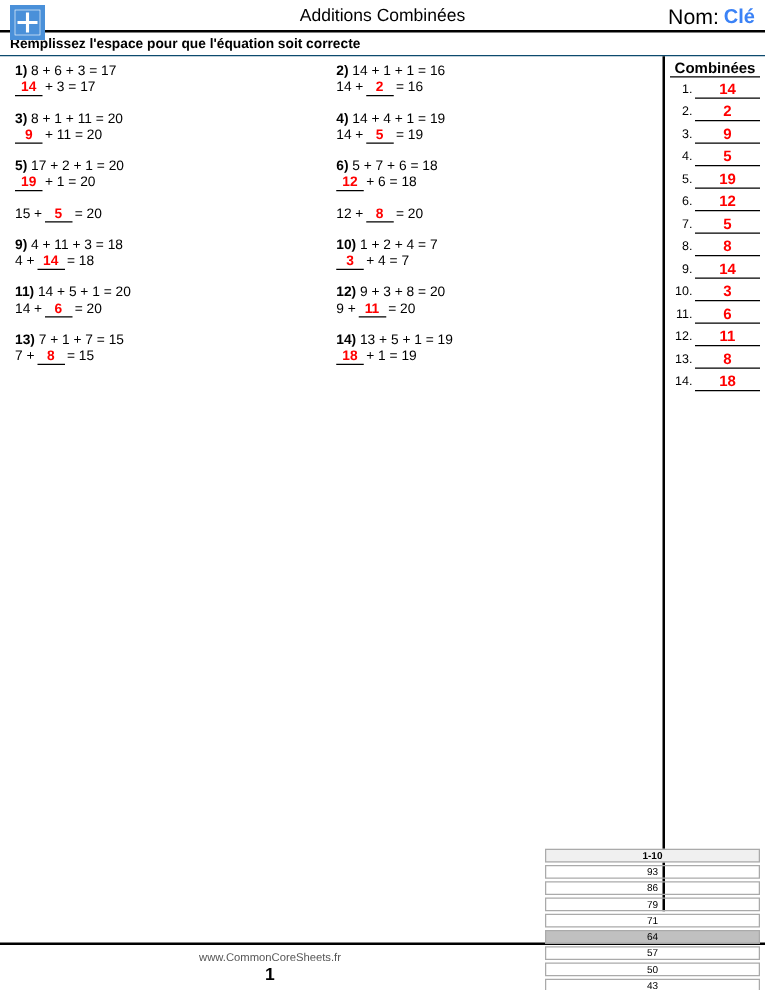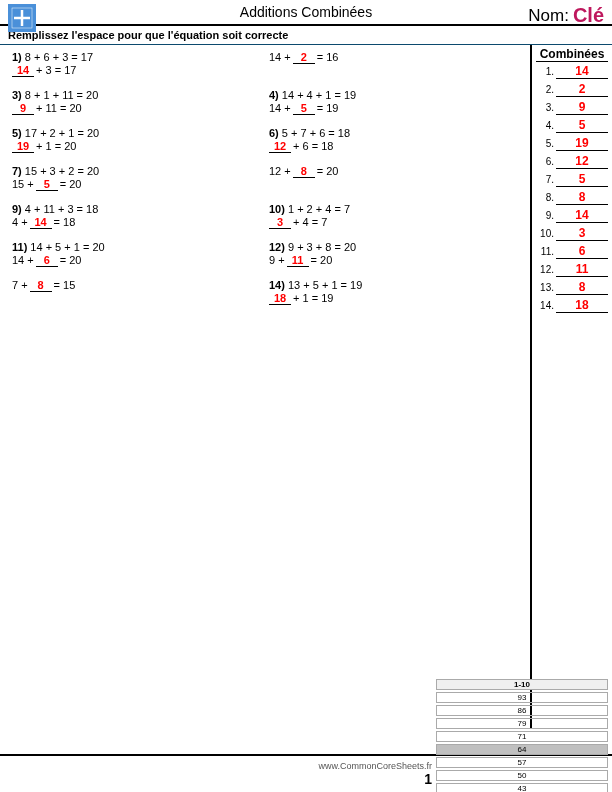--- a/index.html
+++ b/index.html
@@ -50,21 +50,21 @@
       position: absolute;
       right: 8px;
       top: 4px;
       display: flex;
       align-items: center;
       gap: 4px;
       font-size: 12px;
     }
 
     .nom-label { font-size: 17px; }
-    .cle-text { color: #be185d; font-size: 20px; font-weight: bold; }
+    .cle-text { color: #3b82f6; font-size: 16px; font-weight: bold; }
 
     #instruction {
       padding: 3px 8px;
       font-weight: bold;
       font-size: 11px;
       border-bottom: 1px solid #0c4a6e;
     }
 
     #main-content {
       display: flex;
@@ -173,21 +173,21 @@
       justify-content: center;
       font-size: 18px;
       font-weight: bold;
       border-right: 2px solid black;
     }
 
     #footer-center {
       flex: 1;
       display: flex;
       flex-direction: column;
-      align-items: flex-end;
+      align-items: center;
       justify-content: center;
     }
 
     #footer-url {
       font-size: 9px;
       color: #555;
     }
 
     #footer-page {
       font-size: 14px;
@@ -253,20 +253,23 @@
       <div class="problem">
         <div class="equation-line">
           <span class="problem-num">1)</span> 8 + 6 + 3 = 17
         </div>
         <div class="answer-line">
           <span class="blank-answer">14</span>
           <span> + 3 = 17</span>
         </div>
       </div>
       <div class="problem">
+        <div class="equation-line">
+          <span class="problem-num">2)</span> 14 + 1 + 1 = 16
+        </div>
         <div class="answer-line">
           <span>14 + </span>
           <span class="blank-answer">2</span>
           <span> = 16</span>
         </div>
       </div>
     </div>
 
     <div class="problem-row">
       <div class="problem">
@@ -306,23 +309,20 @@
         </div>
         <div class="answer-line">
           <span class="blank-answer">12</span>
           <span> + 6 = 18</span>
         </div>
       </div>
     </div>
 
     <div class="problem-row">
       <div class="problem">
-        <div class="equation-line">
-          <span class="problem-num">7)</span> 15 + 3 + 2 = 20
-        </div>
         <div class="answer-line">
           <span>15 + </span>
           <span class="blank-answer">5</span>
           <span> = 20</span>
         </div>
       </div>
       <div class="problem">
         <div class="answer-line">
           <span>12 + </span>
           <span class="blank-answer">8</span>
@@ -371,20 +371,23 @@
         <div class="answer-line">
           <span>9 + </span>
           <span class="blank-answer">11</span>
           <span> = 20</span>
         </div>
       </div>
     </div>
 
     <div class="problem-row">
       <div class="problem">
+        <div class="equation-line">
+          <span class="problem-num">13)</span> 7 + 1 + 7 = 15
+        </div>
         <div class="answer-line">
           <span>7 + </span>
           <span class="blank-answer">8</span>
           <span> = 15</span>
         </div>
       </div>
       <div class="problem">
         <div class="equation-line">
           <span class="problem-num">14)</span> 13 + 5 + 1 = 19
         </div>

